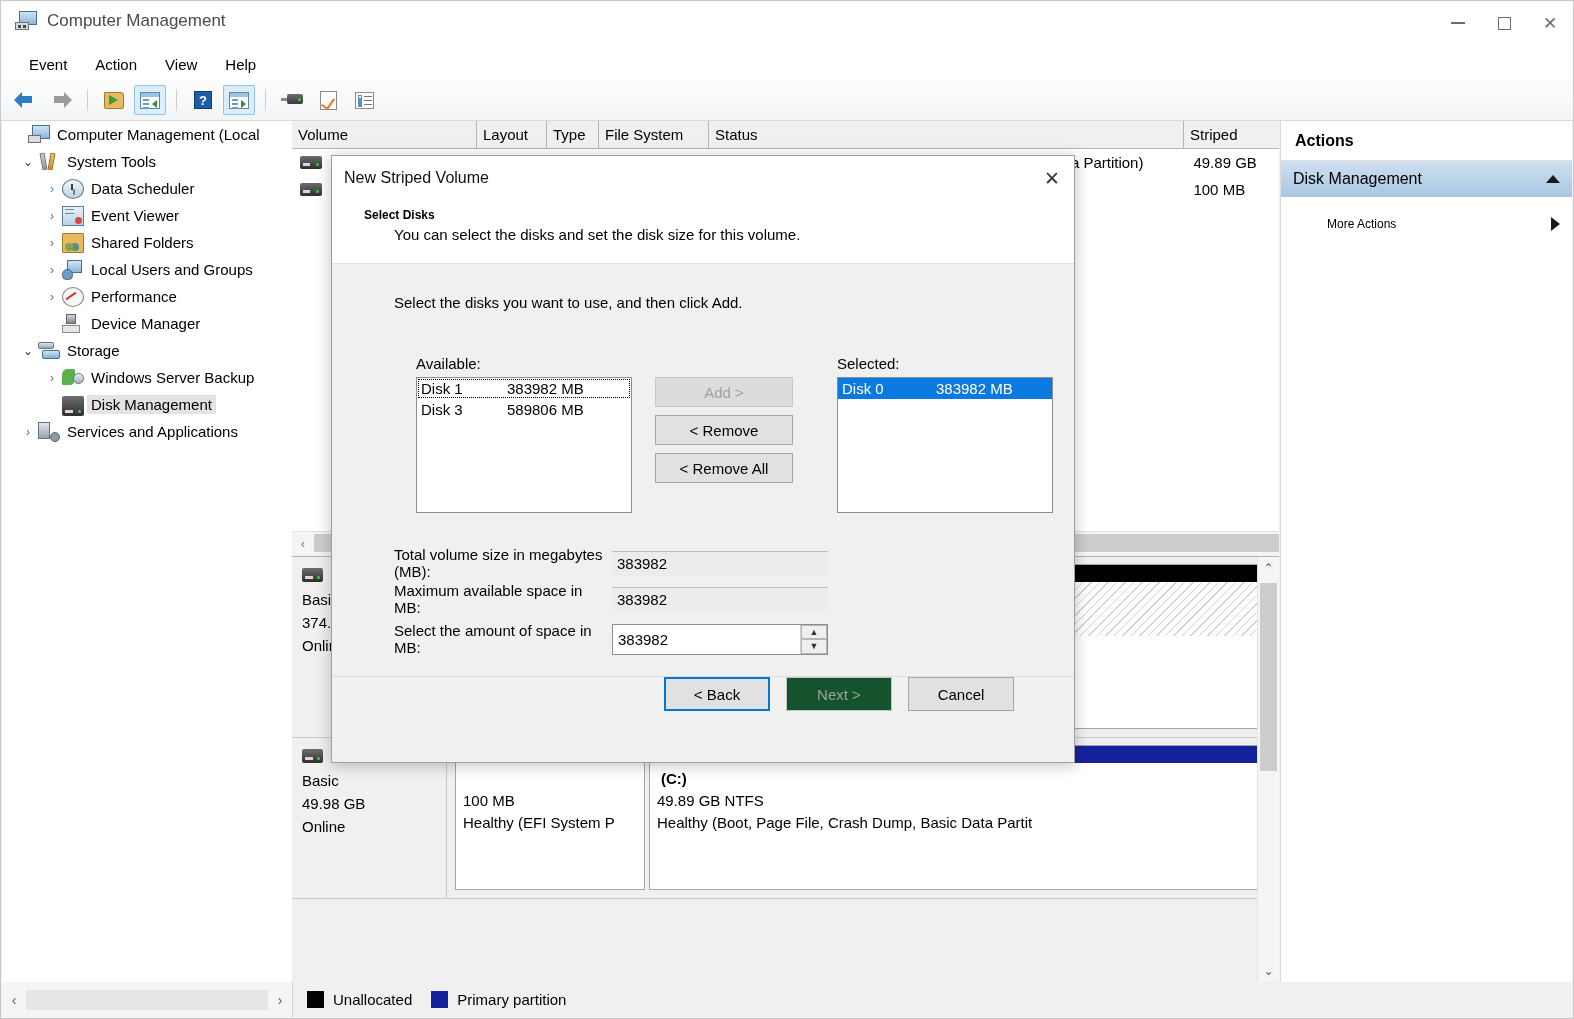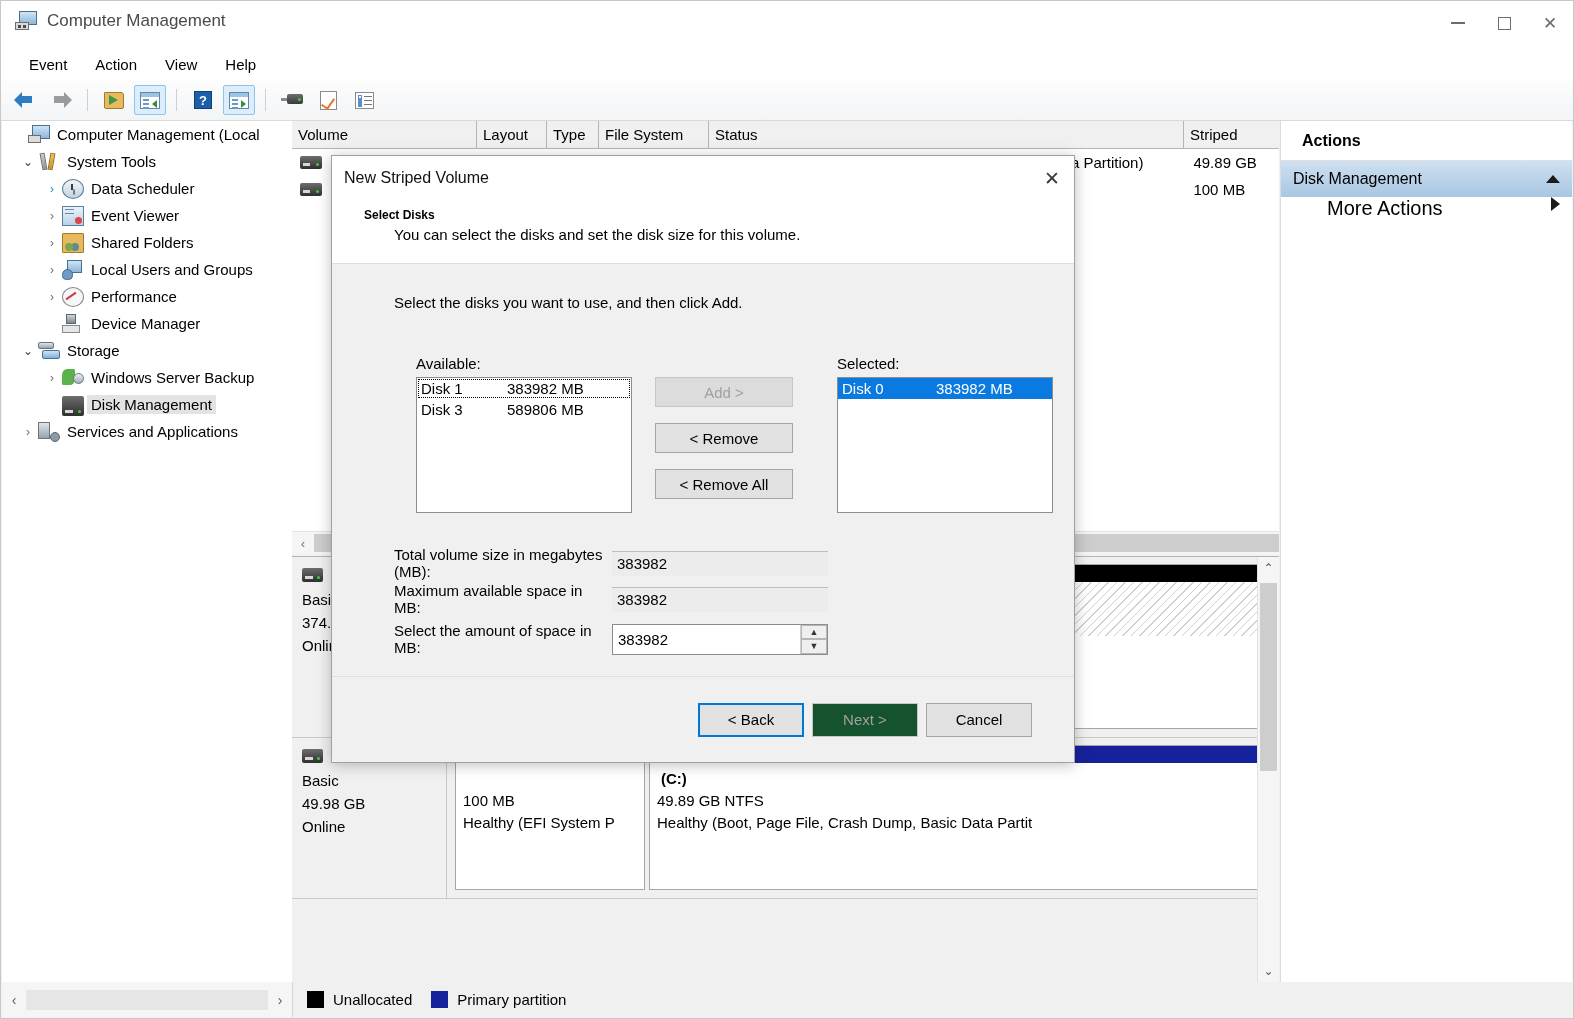--- a/index.html
+++ b/index.html
@@ -139,23 +139,23 @@
   .part .cap{height:17px;}
   .part .body{padding:5px 7px;font-size:15px;line-height:22px;}
   .part.unalloc .cap{background:#000;}
   .part.unalloc .body{background:repeating-linear-gradient(135deg,#ffffff 0 5px,#d0d0d0 5px 6px);}
   .part.primary .cap{background:#16229c;}
   .vscroll{position:absolute;right:0;top:0;width:22px;bottom:0;background:#f5f5f5;border-left:1px solid #e2e2e2;box-sizing:border-box;}
   .vs-arrow{height:22px;display:flex;align-items:center;justify-content:center;color:#5b5b5b;font-size:12px;}
   .vs-thumb{position:absolute;left:2px;right:2px;top:26px;height:188px;background:#cdcdcd;}
 
   
-  .act-title{height:40px;display:flex;align-items:center;padding-left:21px;font-weight:bold;font-size:16px;border-bottom:1px solid #e0e0e0;box-sizing:border-box;}
+  .act-title{height:40px;display:flex;align-items:center;padding-left:14px;font-weight:bold;font-size:16px;border-bottom:1px solid #e0e0e0;box-sizing:border-box;}
   .act-head{height:36px;display:flex;align-items:center;padding:0 12px;background:linear-gradient(#cfe0f0,#a8c6e2);font-size:16px;justify-content:space-between;box-sizing:border-box;}
-  .act-item{height:34px;display:flex;align-items:flex-start;padding:0 12px 0 46px;font-size:20px;justify-content:space-between;box-sizing:border-box;}
+  .act-item{height:34px;display:flex;align-items:flex-end;padding:0 12px 0 46px;font-size:12px;justify-content:space-between;box-sizing:border-box;}
   .caret-up{width:0;height:0;border-left:7px solid transparent;border-right:7px solid transparent;border-bottom:8px solid #1b1b1b;}
   .caret-right{width:0;height:0;border-top:7px solid transparent;border-bottom:7px solid transparent;border-left:9px solid #1b1b1b;}
 
   
   .bottombar{position:absolute;left:1px;right:1px;bottom:1px;height:35px;background:#f0f0f0;display:flex;align-items:center;}
   .bb-scroll{width:290px;height:100%;display:flex;align-items:center;background:#f5f5f5;}
   .bb-arrow{width:24px;text-align:center;color:#5b5b5b;font-size:14px;}
   .bb-track{flex:1;height:20px;background:#e6e6e6;}
   .legend{flex:1;display:flex;align-items:center;gap:9px;padding-left:14px;border-left:1px solid #d5d5d5;height:100%;box-sizing:border-box;}
   .legend .swatch{width:17px;height:17px;}
@@ -173,33 +173,33 @@
   .dlg-head p{margin:0 0 0 30px;font-size:15px;}
   .dlg-body{padding:30px 0 0 0;position:relative;height:402px;box-sizing:border-box;}
   .dlg-instr{margin:0 0 8px 62px;font-size:15px;}
   .lists{display:flex;margin:44px 0 0 62px;align-items:flex-start;padding-left:22px;}
   .lcol{width:216px;}
   .lcol .lbl{font-size:15px;margin-bottom:5px;}
   .listbox{height:136px;border:1px solid #8d8d8d;background:#fff;box-sizing:border-box;overflow:hidden;}
   .litem{font-size:15px;padding:2px 4px;display:flex;gap:24px;}
   .litem.focus{outline:1px dotted #000;outline-offset:-2px;}
   .litem.sel{background:#0a7ae0;color:#fff;gap:32px;}
-  .btncol{width:140px;margin:22px 0 0 22px;display:flex;flex-direction:column;gap:16px;align-items:center;}
+  .btncol{width:140px;margin:22px 0 0 22px;display:flex;flex-direction:column;gap:8px;align-items:center;}
   .wbtn{width:138px;height:30px;border:1px solid #a6a6a6;background:#e1e1e1;font-size:15px;font-family:"Liberation Sans",sans-serif;display:flex;align-items:center;justify-content:center;box-sizing:border-box;}
   .wbtn.disabled{color:#a0a0a0;background:#dcdcdc;border-color:#c6c6c6;}
   .spacer{width:43px;}
   .fields{margin:32px 0 0 62px;}
   .frow{display:flex;align-items:center;height:36px;}
   .frow .flbl{width:218px;font-size:15px;}
   .rofield{width:216px;height:25px;background:#ececec;border:none;border-top:1px solid #bdbdbd;font-size:15px;padding:2px 5px;box-sizing:border-box;display:flex;align-items:center;}
   .spin{width:216px;height:31px;border:1px solid #8d8d8d;background:#fff;display:flex;align-items:center;box-sizing:border-box;}
   .spin .val{flex:1;font-size:15px;padding-left:5px;}
   .spin .arrows{width:26px;height:29px;display:flex;flex-direction:column;border-left:1px solid #cfcfcf;}
   .spin .arrows div{flex:1;display:flex;align-items:center;justify-content:center;background:#efefef;border:1px solid #b6b6b6;box-sizing:border-box;font-size:9px;color:#333;}
-  .dlg-foot{position:absolute;left:0;right:0;bottom:0;height:86px;border-top:1px solid #dfdfdf;background:#f0f0f0;display:flex;align-items:center;justify-content:flex-end;padding-right:42px;gap:8px;box-sizing:border-box;}
+  .dlg-foot{position:absolute;left:0;right:0;bottom:0;height:86px;border-top:1px solid #dfdfdf;background:#f0f0f0;display:flex;justify-content:flex-end;padding-right:60px;gap:16px;box-sizing:border-box;}
   .fbtn{width:106px;height:34px;border:1px solid #a6a6a6;background:#e1e1e1;font-size:15px;display:flex;align-items:center;justify-content:center;box-sizing:border-box;}
   .fbtn.default{border:2px solid #0078d7;}
   .fbtn.disabled{color:#a0a0a0;background:#14532d;border-color:#c6c6c6;}
 </style>
 </head>
 <body>
 
 <div id="app">
 
   <div class="titlebar">

